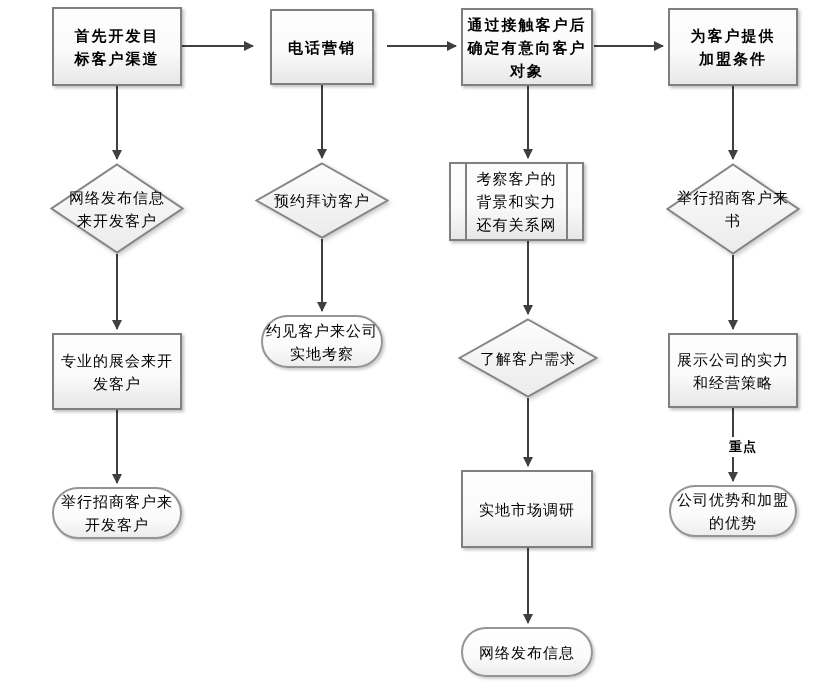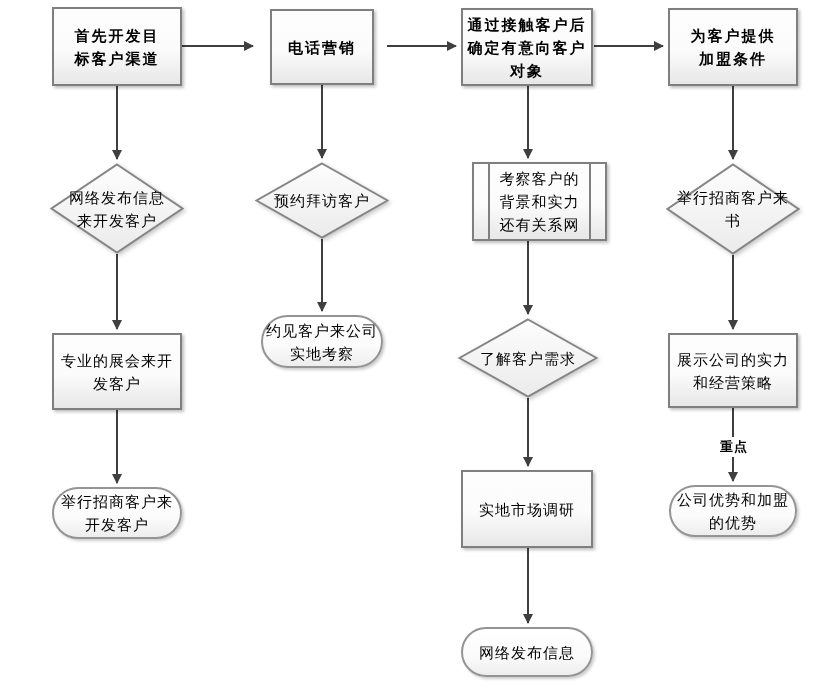--- a/index.html
+++ b/index.html
@@ -26,21 +26,21 @@
     box-shadow:2px 2px 3px rgba(0,0,0,0.2);
   }
   .diamond{border:none;background:none;}
   .diamond svg{position:absolute;left:0;top:0;width:100%;height:100%;
     filter:drop-shadow(2px 2px 2px rgba(0,0,0,0.22));}
   .predef-bar{
     position:absolute;top:0;bottom:0;width:0;border-left:2px solid #7f7f7f;z-index:1;
   }
   .edge-label{
     position:absolute;z-index:3;background:#ffffff;font-size:13px;font-weight:bold;
-    letter-spacing:1px;text-align:center;padding:1px 3px;
+    letter-spacing:1px;text-align:right;padding:1px 3px;
   }
 </style>
 </head>
 <body>
 
 <div id="canvas">
 
   <svg id="edges" xmlns="http://www.w3.org/2000/svg">
     <defs>
       <marker id="arrow" viewBox="0 0 10 10" refX="9" refY="5" markerWidth="12" markerHeight="10" markerUnits="userSpaceOnUse" orient="auto">
@@ -120,21 +120,21 @@
     <span class="lbl">约见客户来公司
 实地考察</span>
   </div>
 
   <div class="node rect bold" style="left:461px;top:8px;width:132px;height:78px">
     <span class="lbl">通过接触客户后
 确定有意向客户
 对象</span>
   </div>
 
-  <div class="node rect" style="left:472px;top:162px;width:135px;height:79px">
+  <div class="node rect" style="left:449px;top:162px;width:135px;height:79px">
     <span class="predef-bar" style="left:14px"></span>
     <span class="predef-bar" style="right:14px"></span>
     <span class="lbl">考察客户的
 背景和实力
 还有关系网</span>
   </div>
 
   <div class="node diamond" style="left:458px;top:318px;width:140px;height:80px">
     <svg viewBox="0 0 140 80" preserveAspectRatio="none">
       <defs>

